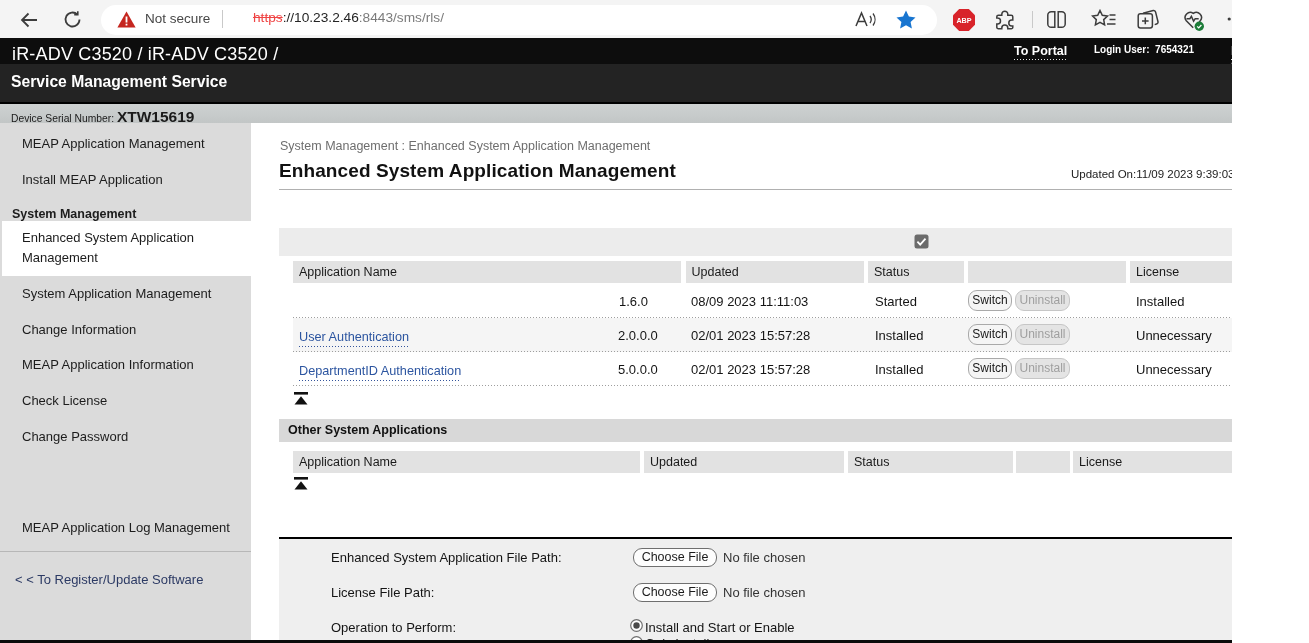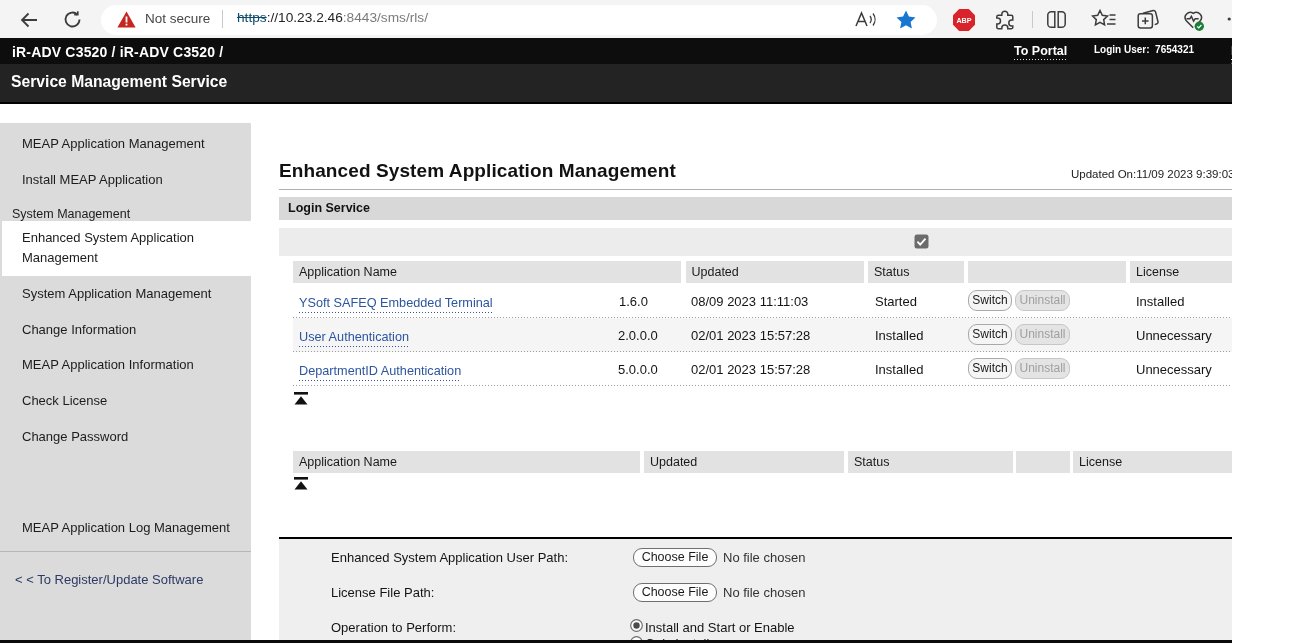--- a/index.html
+++ b/index.html
@@ -5,28 +5,28 @@
 * { margin:0; padding:0; box-sizing:border-box; }
 html,body { width:1309px; height:643px; overflow:hidden; }
 body { font-family:"Liberation Sans", sans-serif; position:relative; background:#fff; }
 #root { position:absolute; left:0; top:0; width:1232px; height:643px; overflow:hidden;padding-left:44px; }
 .abs { position:absolute; }
 
 #toolbar { left:0; top:0; width:1309px; height:38px; background:#f4f4f4; }
 #pill { left:101px; top:5px; width:836px; height:30px; background:#fff; border-radius:15px; }
 .tbtext { color:#474747; font-size:13.5px; }
 #urlbox { left:237px; top:10px; font-size:13.7px; color:#7b7b7b; white-space:nowrap; }
-#urlbox .red { color:#0c4a6e; text-decoration:line-through; }
+#urlbox .red { color:#ef4444; text-decoration:line-through;margin-left:16px; }
 #urlbox .dark { color:#252525; }
 
 #hrow1 { left:0; top:38px; width:1292px; height:26px; background:#0d0d0d; }
 #hrow2 { left:0; top:64px; width:1292px; height:38px; background:#232323; }
 #hrow3 { left:0; top:102px; width:1292px; height:2px; background:#000; }
 #serial { left:0; top:104px; width:1292px; height:19px; background:linear-gradient(#ced2d2,#c2c6c6); }
-#hrow1 .t { position:absolute; left:12px; top:6px; color:#fff; font-weight:bold; font-size:14px; letter-spacing:0.18px; }
+#hrow1 .t { position:absolute; left:12px; top:6px; color:#fff; font-weight:normal; font-size:18px; letter-spacing:0.18px; }
 .hlink { color:#fff; font-weight:bold; font-size:12.5px; padding-bottom:2px; background-image:repeating-linear-gradient(to right,#e8e8e8 0,#e8e8e8 1px,transparent 1px,transparent 3px); background-position:0 100%; background-size:100% 1px; background-repeat:no-repeat;}
 
 #sidebar { left:0; top:123px; width:251px; height:520px; background:#dbdbdb; }
 .sbitem { position:absolute; left:22px; color:#1c1c1c; font-size:13px; white-space:nowrap; }
 #sbsel { position:absolute; left:2px; top:98px; width:249px; height:55px; background:#fff; }
 
 #content { left:251px; top:123px; width:1041px; height:520px; background:#fff; }
 .bar { position:absolute; left:28px; width:988px; height:23px; background:#d8d8d8; }
 .bar span { position:absolute; left:9px; top:4px; font-weight:bold; font-size:12.5px; color:#111; }
 .cell { position:absolute; background:#e2e2e2; height:22px; }
@@ -129,56 +129,57 @@
 <div id="hrow1" class="abs">
       <span class="t">iR-ADV C3520 / iR-ADV C3520 /</span>
     </div>
 <div class="abs" style="left:1014px;top:44px;font-size:12.5px"><span class="hlink">To Portal</span></div>
 <div class="abs" style="left:1094px;top:44px;color:#fff;font-weight:bold;font-size:10px">Login User:&nbsp; 7654321</div>
 <div class="abs" style="left:1231px;top:44px;font-size:12.5px"><span class="hlink">Log Out</span></div>
 <div id="hrow2" class="abs">
       <span style="position:absolute;left:11px;top:9px;color:#fff;font-weight:bold;font-size:15.7px">Service Management Service</span>
     </div>
 <div id="hrow3" class="abs"></div>
+<div id="serial" class="abs">
+      <span style="position:absolute;left:11px;top:4px;font-size:10.3px;color:#1a1a1a">Device Serial Number: <b style="font-size:15.5px">XTW15619</b></span>
+    </div>
 
 <div id="sidebar" class="abs">
   <div id="sbsel"></div>
   <div class="sbitem" style="top:13px">MEAP Application Management</div>
   <div class="sbitem" style="top:49px">Install MEAP Application</div>
-  <div class="sbitem" style="left:12px;top:84px;font-weight:normal;font-size:12.5px">System Management</div>
+  <div class="sbitem" style="left:12px;top:84px;font-weight:bold;font-size:12.5px">System Management</div>
   <div class="sbitem" style="top:104.5px;line-height:20px;white-space:normal;width:200px">Enhanced System Application Management</div>
   <div class="sbitem" style="top:162.7px">System Application Management</div>
   <div class="sbitem" style="top:198.5px">Change Information</div>
   <div class="sbitem" style="top:234.3px">MEAP Application Information</div>
   <div class="sbitem" style="top:270px">Check License</div>
   <div class="sbitem" style="top:305.9px">Change Password</div>
   <div class="sbitem" style="top:397px">MEAP Application Log Management</div>
   <div class="abs" style="left:0;top:428px;width:251px;height:1px;background:#b7b7b7"></div>
   <div class="sbitem" style="left:15px;top:449px;color:#2c3a64">&lt; &lt; To Register/Update Software</div>
 </div>
 
 <div id="content" class="abs">
+  <div class="abs" style="left:29px;top:16px;font-size:12.5px;color:#6e6e6e">System Management : Enhanced System Application Management</div>
   <div class="abs" style="left:28px;top:37px;font-size:19px;font-weight:bold;color:#111;letter-spacing:0.1px">Enhanced System Application Management</div>
   <div class="abs" style="left:820px;top:45px;font-size:11.5px;color:#222">Updated On:11/09 2023 9:39:03</div>
 
   <svg class="abs" style="left:988px;top:41px" width="23" height="19" viewBox="0 0 23 19">
         <g fill="none" stroke="#0d0d0d" stroke-width="2.6">
           <path d="M3.6 12 A7.6 7.6 0 0 1 11.5 2.6"></path>
           <path d="M19.4 7 A7.6 7.6 0 0 1 11.5 16.4"></path>
         </g>
         <g fill="#0d0d0d">
           <path d="M10.6 0 L16.6 3.3 L10.9 6.5 Z"></path>
           <path d="M12.4 19 L6.4 15.7 L12.1 12.5 Z"></path>
         </g>
       </svg>
   <div class="abs" style="left:28px;top:66px;width:988px;height:1px;background:#b0b0b0"></div>
 
-  <div class="bar" style="top:74px">
-        <span>Login Service</span>
-      </div>
   <div class="abs" style="left:28px;top:105px;width:980.5px;height:28px;background:#ececec"></div>
 
   <svg class="abs" style="left:663px;top:111px" width="15" height="15" viewBox="0 0 15 15">
         <rect x="0.5" y="0.5" width="14" height="14" rx="2.5" fill="#6b6b6b"></rect>
         <path d="M3.4 7.6 l2.8 3 5.3-6" stroke="#fff" stroke-width="1.8" fill="none"></path>
       </svg>
 
   <div class="cell" style="left:42px;top:138px;width:388px">
         <span>Application Name</span>
       </div>
@@ -188,21 +189,20 @@
   <div class="cell" style="left:617px;top:138px;width:95.5px">
         <span>Status</span>
       </div>
   <div class="cell" style="left:717px;top:138px;width:157.5px">
         <span></span>
       </div>
   <div class="cell" style="left:879px;top:138px;width:121.5px">
         <span>License</span>
       </div>
 
-  <div class="abs" style="left:48px;top:170px"><a class="lnk">YSoft SAFEQ Embedded Terminal</a></div>
   <div class="rowtext" style="left:368px;top:171px">1.6.0</div>
   <div class="rowtext" style="left:440px;top:171px">08/09 2023 11:11:03</div>
   <div class="rowtext" style="left:624px;top:171px">Started</div>
   <div class="btn" style="left:717px;top:167px;width:44px">Switch</div>
   <div class="btn dis" style="left:764px;top:167px;width:55px">Uninstall</div>
   <div class="rowtext" style="left:885px;top:171px">Installed</div>
   <div class="dotsep" style="left:42px;top:194px;width:958.5px"></div>
 
   <div class="abs" style="left:42px;top:195px;width:958.5px;height:34px;background:#f5f5f5"></div>
   <div class="abs" style="left:48px;top:204px"><a class="lnk">User Authentication</a></div>
@@ -221,20 +221,23 @@
   <div class="btn" style="left:717px;top:235px;width:44px">Switch</div>
   <div class="btn dis" style="left:764px;top:235px;width:55px">Uninstall</div>
   <div class="rowtext" style="left:885px;top:239px">Unnecessary</div>
   <div class="dotsep" style="left:42px;top:262px;width:958.5px"></div>
 
   <svg class="abs" style="left:43px;top:269px" width="14" height="13" viewBox="0 0 14 13">
         <rect x="0" y="0" width="14" height="2.6" fill="#111"></rect>
         <path d="M7 4.2 L13.5 12.5 H0.5 Z" fill="#111"></path>
       </svg>
 
+  <div class="bar" style="top:296px">
+        <span>Other System Applications</span>
+      </div>
 
   <div class="cell" style="left:42px;top:328px;width:346.5px">
         <span>Application Name</span>
       </div>
   <div class="cell" style="left:393px;top:328px;width:199.5px">
         <span>Updated</span>
       </div>
   <div class="cell" style="left:597px;top:328px;width:165px">
         <span>Status</span>
       </div>
@@ -245,21 +248,21 @@
         <span>License</span>
       </div>
   <svg class="abs" style="left:43px;top:354px" width="14" height="13" viewBox="0 0 14 13">
         <rect x="0" y="0" width="14" height="2.6" fill="#111"></rect>
         <path d="M7 4.2 L13.5 12.5 H0.5 Z" fill="#111"></path>
       </svg>
 
   <div class="abs" style="left:28px;top:414px;width:988px;height:2px;background:#000"></div>
   <div class="abs" style="left:28px;top:416px;width:988px;height:104px;background:#efefef"></div>
 
-  <div class="abs" style="left:80px;top:427px;font-size:13px;color:#141414">Enhanced System Application User Path:</div>
+  <div class="abs" style="left:80px;top:427px;font-size:13px;color:#141414">Enhanced System Application File Path:</div>
   <div class="btn" style="left:382px;top:425px;width:84px;height:19px;line-height:17px;font-size:12.5px;background:#fdfdfd;border-color:#6f6f6f">Choose File</div>
   <div class="abs" style="left:472px;top:427px;font-size:13px;color:#333">No file chosen</div>
 
   <div class="abs" style="left:80px;top:462px;font-size:13px;color:#141414">License File Path:</div>
   <div class="btn" style="left:382px;top:460px;width:84px;height:19px;line-height:17px;font-size:12.5px;background:#fdfdfd;border-color:#6f6f6f">Choose File</div>
   <div class="abs" style="left:472px;top:462px;font-size:13px;color:#333">No file chosen</div>
 
   <div class="abs" style="left:80px;top:497px;font-size:13px;color:#141414">Operation to Perform:</div>
   <svg class="abs" style="left:379px;top:496px" width="13" height="13" viewBox="0 0 13 13">
         <circle cx="6.5" cy="6.5" r="5.8" fill="#fff" stroke="#6f6f6f" stroke-width="1.2"></circle>

